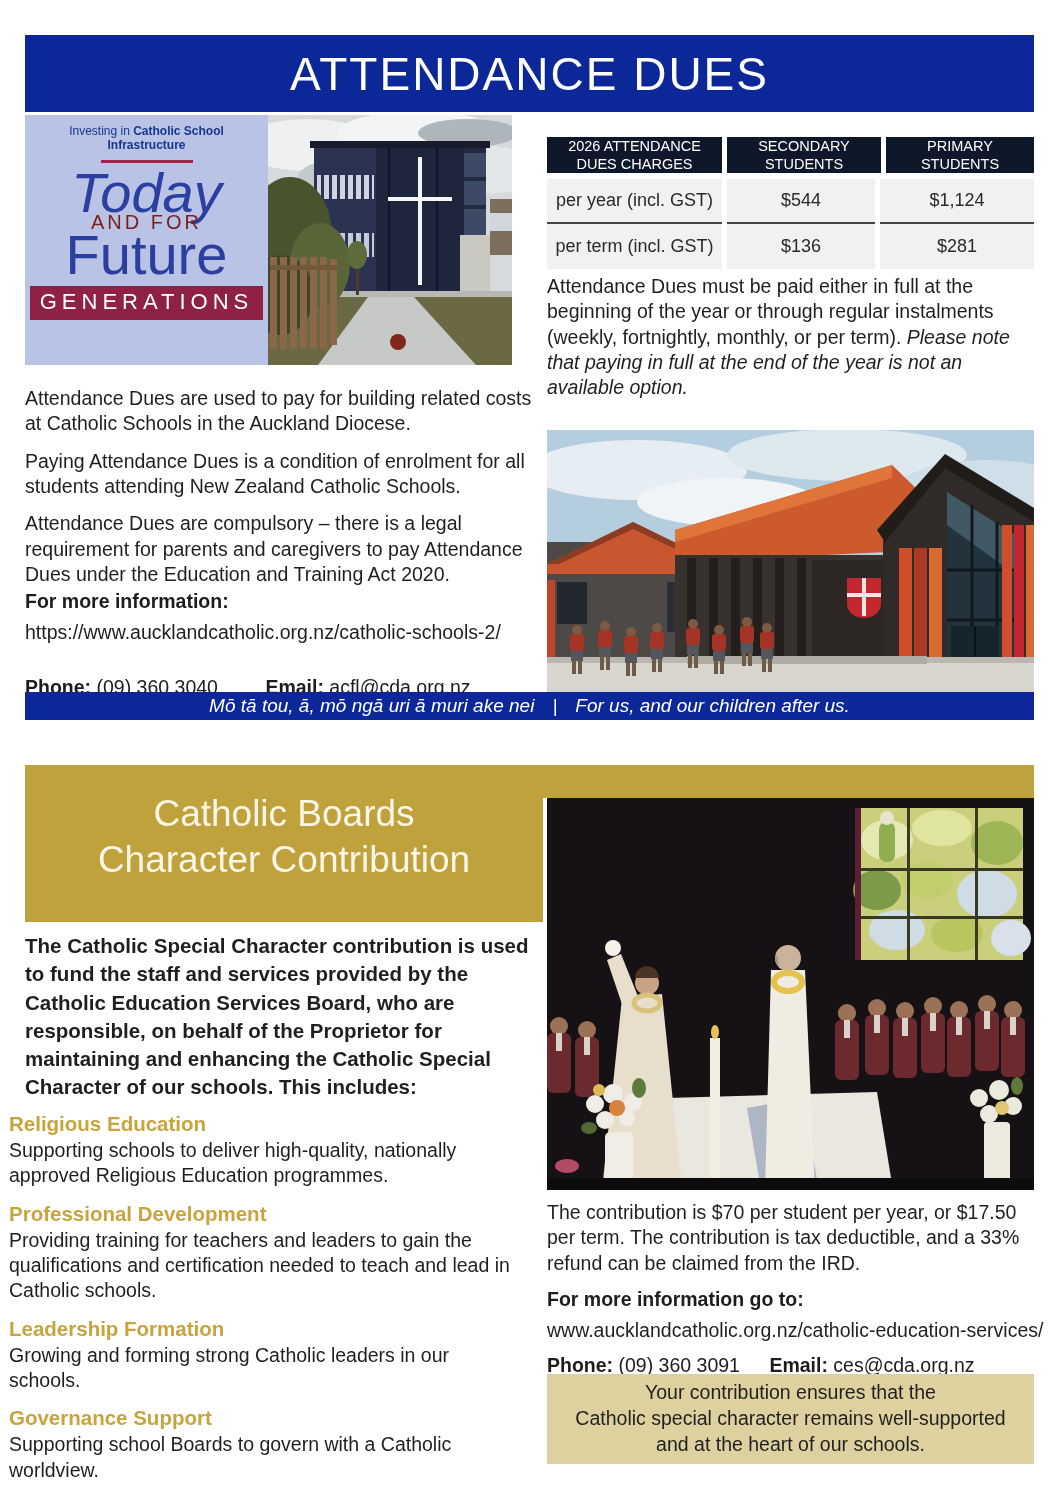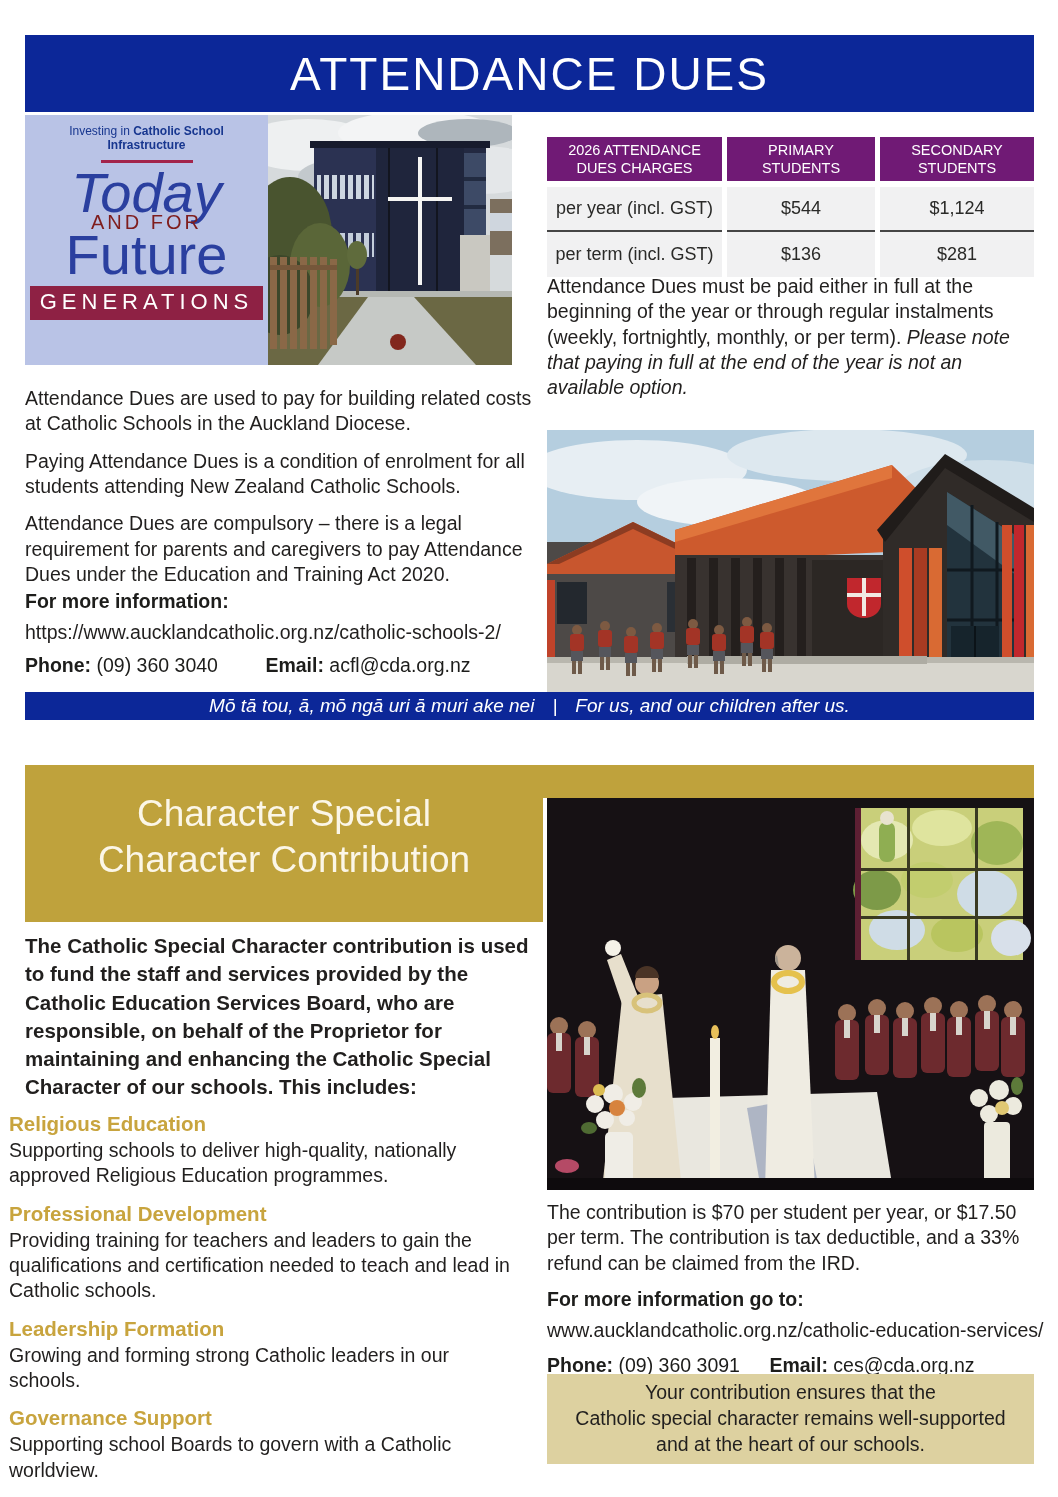--- a/index.html
+++ b/index.html
@@ -37,35 +37,35 @@
   .photo svg { display:block; }
   .building-photo { left:268px; top:115px; width:244px; height:250px; }
   .school-photo  { left:547px; top:430px; width:487px; height:262px; }
   .mass-photo    { left:547px; top:798px; width:487px; height:392px; }
 
   .dues-table { left:547px; top:137px; width:487px; }
   .t-row { display:flex; gap:5px; }
   .t-head { margin-bottom:6px; }
   .cell { display:flex; align-items:center; justify-content:center; text-align:center; }
   .c1 { width:175px; } .c2 { width:148px; } .c3 { width:154px; }
-  .th { background:#701a75; color:#fff; height:44px; font-size:14.5px; line-height:1.25; padding:4px; }
+  .th { background:#0f172a; color:#fff; height:36px; font-size:14.5px; line-height:1.25; padding:4px; }
   .td { background:#f1f1f2; height:45px; font-size:18px; color:#2a2a28; }
   .r1 .td { border-bottom:2px solid #454545; }
 
   .body-text { font-size:19.5px; line-height:1.3; color:#211f1e; }
   .note { left:547px; top:274px; width:494px; }
   .note .it { font-style:italic; }
 
   .para-col { left:25px; top:386px; width:507px; }
   .para-col p { margin-bottom:12px; }
 
   .info1 { left:25px; top:590px; width:507px; }
   .info-label { font-weight:bold; font-size:19.5px; }
   .info-url { font-size:19.5px; margin-top:8px; color:#211f1e; text-decoration:none; display:inline-block; }
-  .contact-line { margin-top:10px; font-size:19.5px; }
+  .contact-line { margin-top:32px; font-size:19.5px; }
   .contact-line .b { font-weight:bold; }
   .gap-wide { margin-left:42px; }
   .gap-small { margin-left:24px; }
 
   .maori-strip {
     left:25px; top:692px; width:1009px; height:28px; background:#0c2798;
     display:flex; align-items:center; justify-content:center; gap:18px;
     color:#fff; font-style:italic; font-size:19px;
   }
 
@@ -172,22 +172,22 @@
       </g>
       <rect x="2" y="150" width="67" height="5" fill="#75573a"></rect>
       <rect x="88" y="146" width="3" height="34" fill="#4c3b28"></rect>
       <ellipse cx="89" cy="140" rx="10" ry="14" fill="#5f6b3c"></ellipse>
     </svg>
   </div>
 
   <div class="abs dues-table">
     <div class="t-row t-head">
       <div class="cell th c1">2026 ATTENDANCE DUES CHARGES</div>
+      <div class="cell th c3">SECONDARY STUDENTS</div>
       <div class="cell th c2">PRIMARY STUDENTS</div>
-      <div class="cell th c3">SECONDARY STUDENTS</div>
     </div>
     <div class="t-row r1">
       <div class="cell td c1">per year (incl. GST)</div>
       <div class="cell td c2">$544</div>
       <div class="cell td c3">$1,124</div>
     </div>
     <div class="t-row r2">
       <div class="cell td c1">per term (incl. GST)</div>
       <div class="cell td c2">$136</div>
       <div class="cell td c3">$281</div>
@@ -287,21 +287,21 @@
 
   <div class="abs maori-strip">
     <span>Mō tā tou, ā, mō ngā uri ā muri ake nei</span>
     <span>|</span>
     <span>For us, and our children after us.</span>
   </div>
 
   <div class="abs gold-strip"></div>
   <div class="abs gold-block">
     <div class="gold-title">
-      <div>Character Special</div>
+      <div>Catholic Boards</div>
       <div>Character Contribution</div>
     </div>
   </div>
 
   <div class="abs photo mass-photo">
     <svg viewBox="0 0 487 392" width="487" height="392">
       <defs>
         <g id="stu">
           <circle cx="0" cy="0" r="9" fill="#9c7257"></circle>
           <rect x="-12" y="7" width="24" height="60" rx="6" fill="#6d2a2e"></rect>

